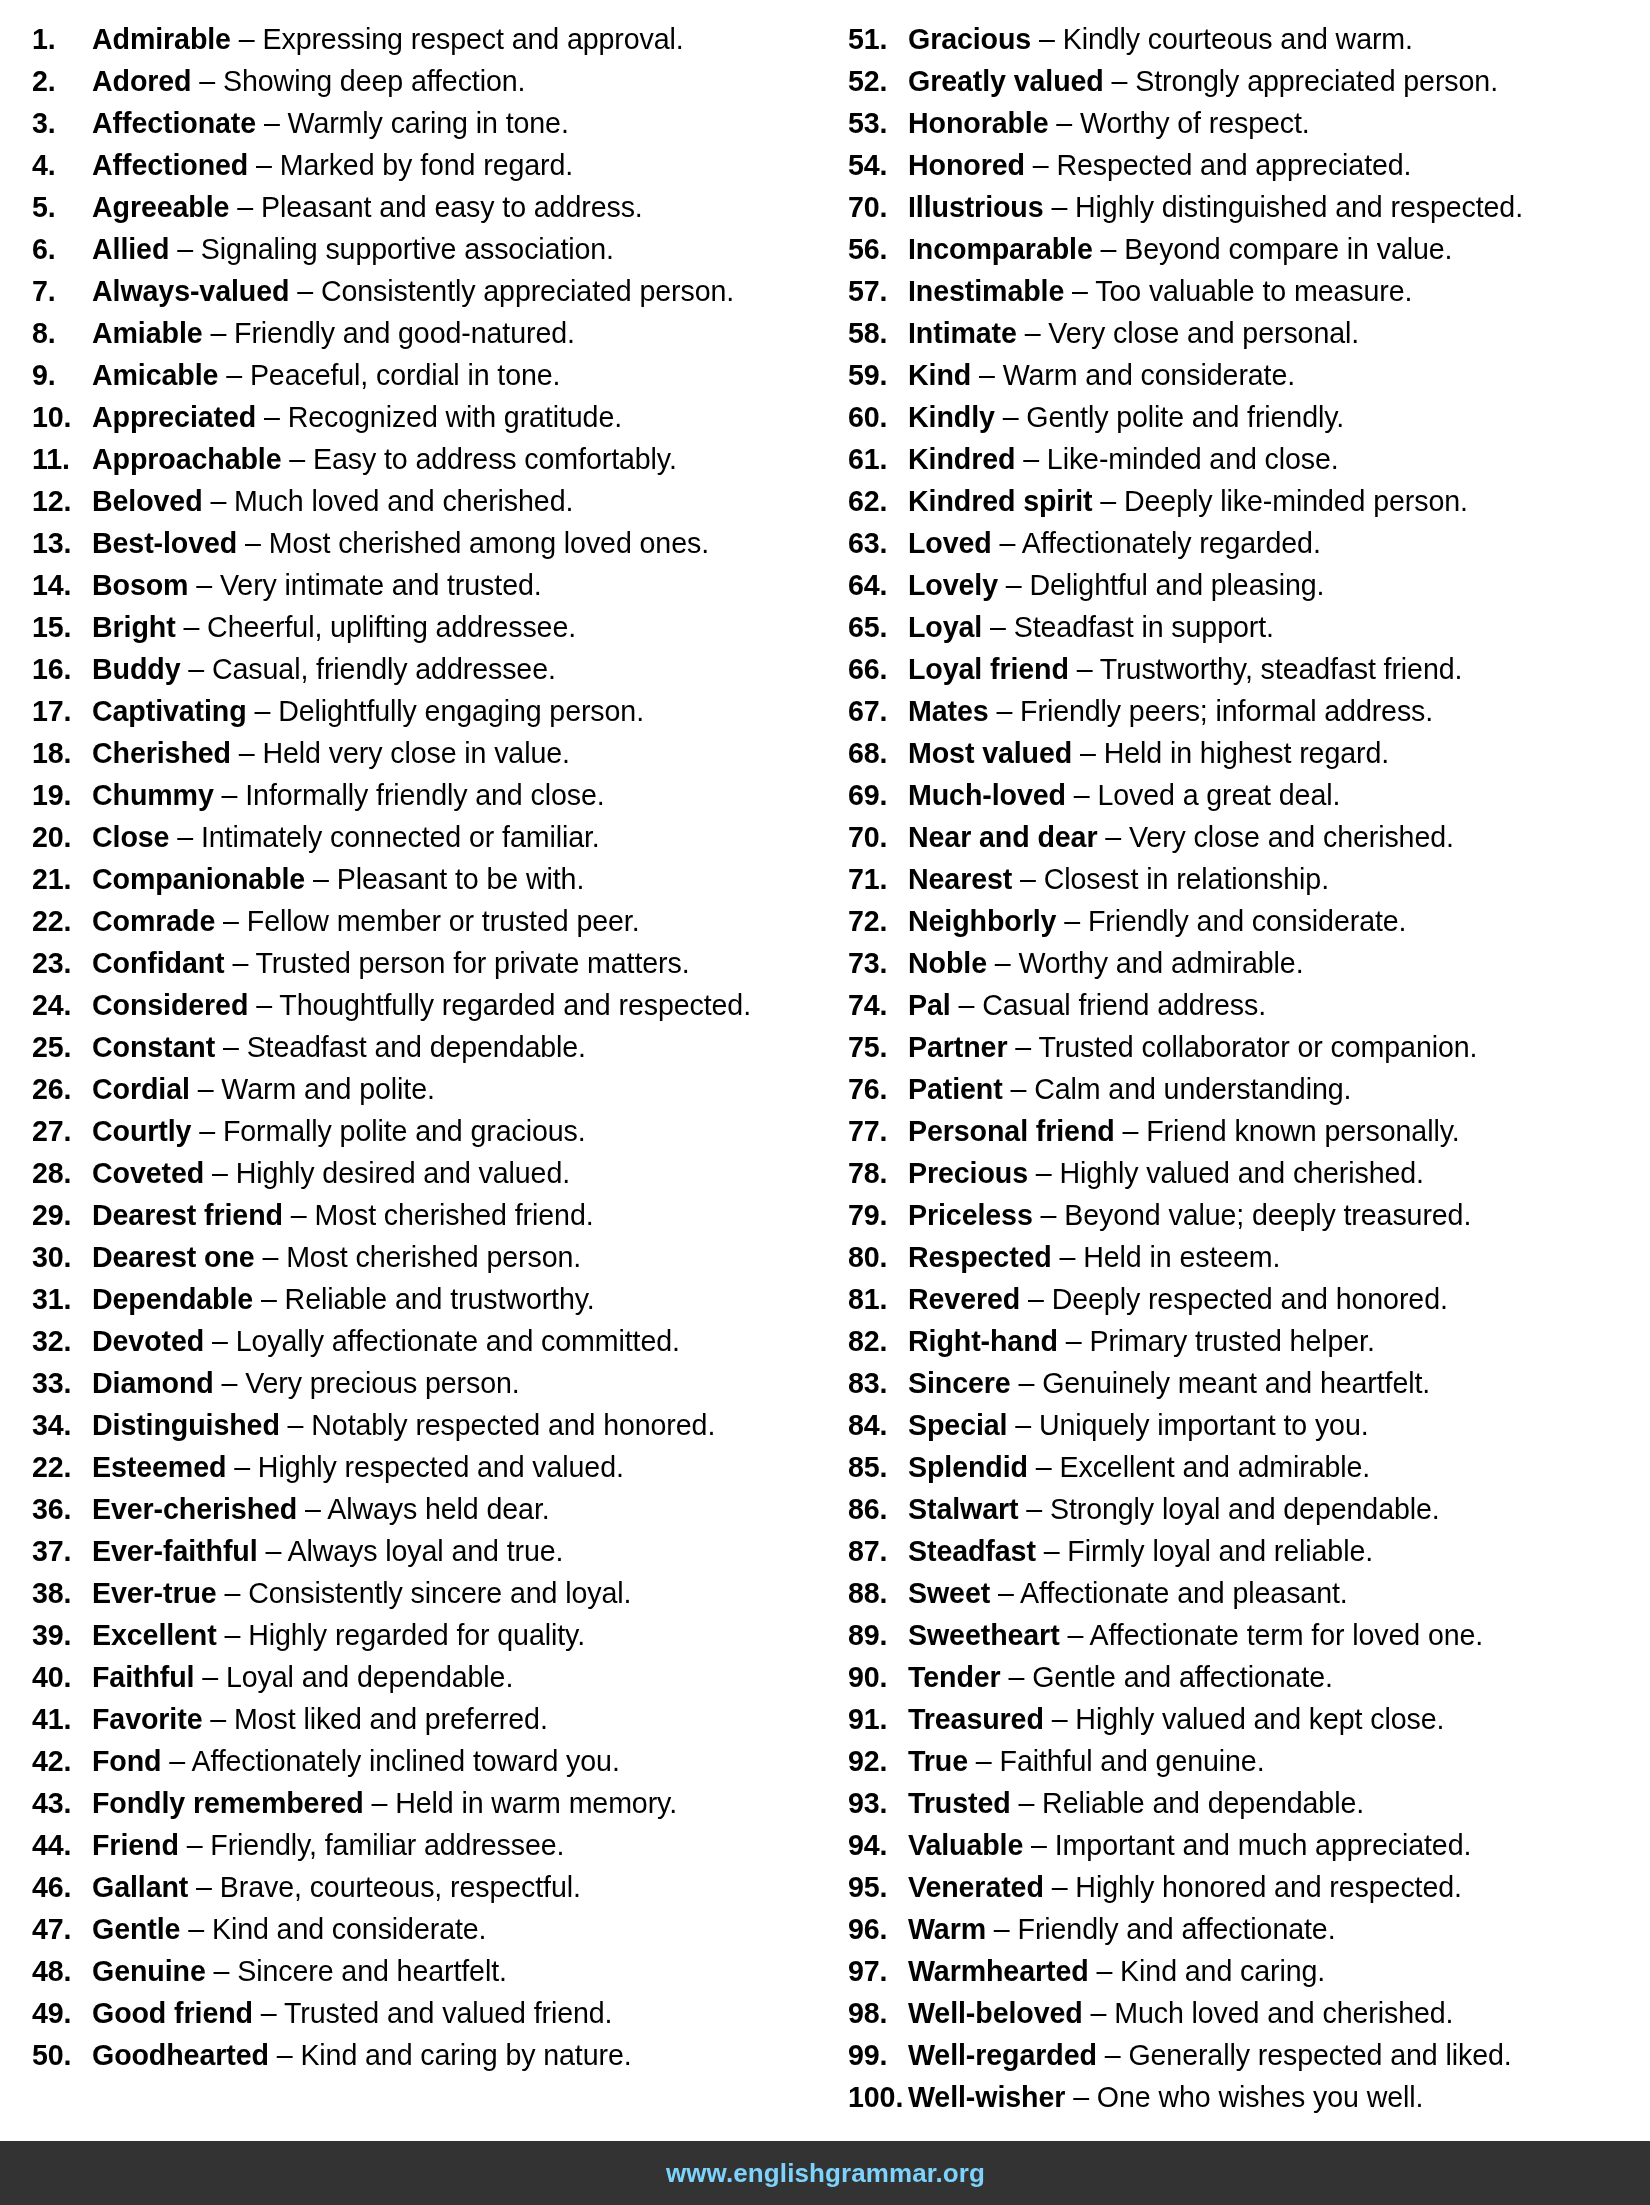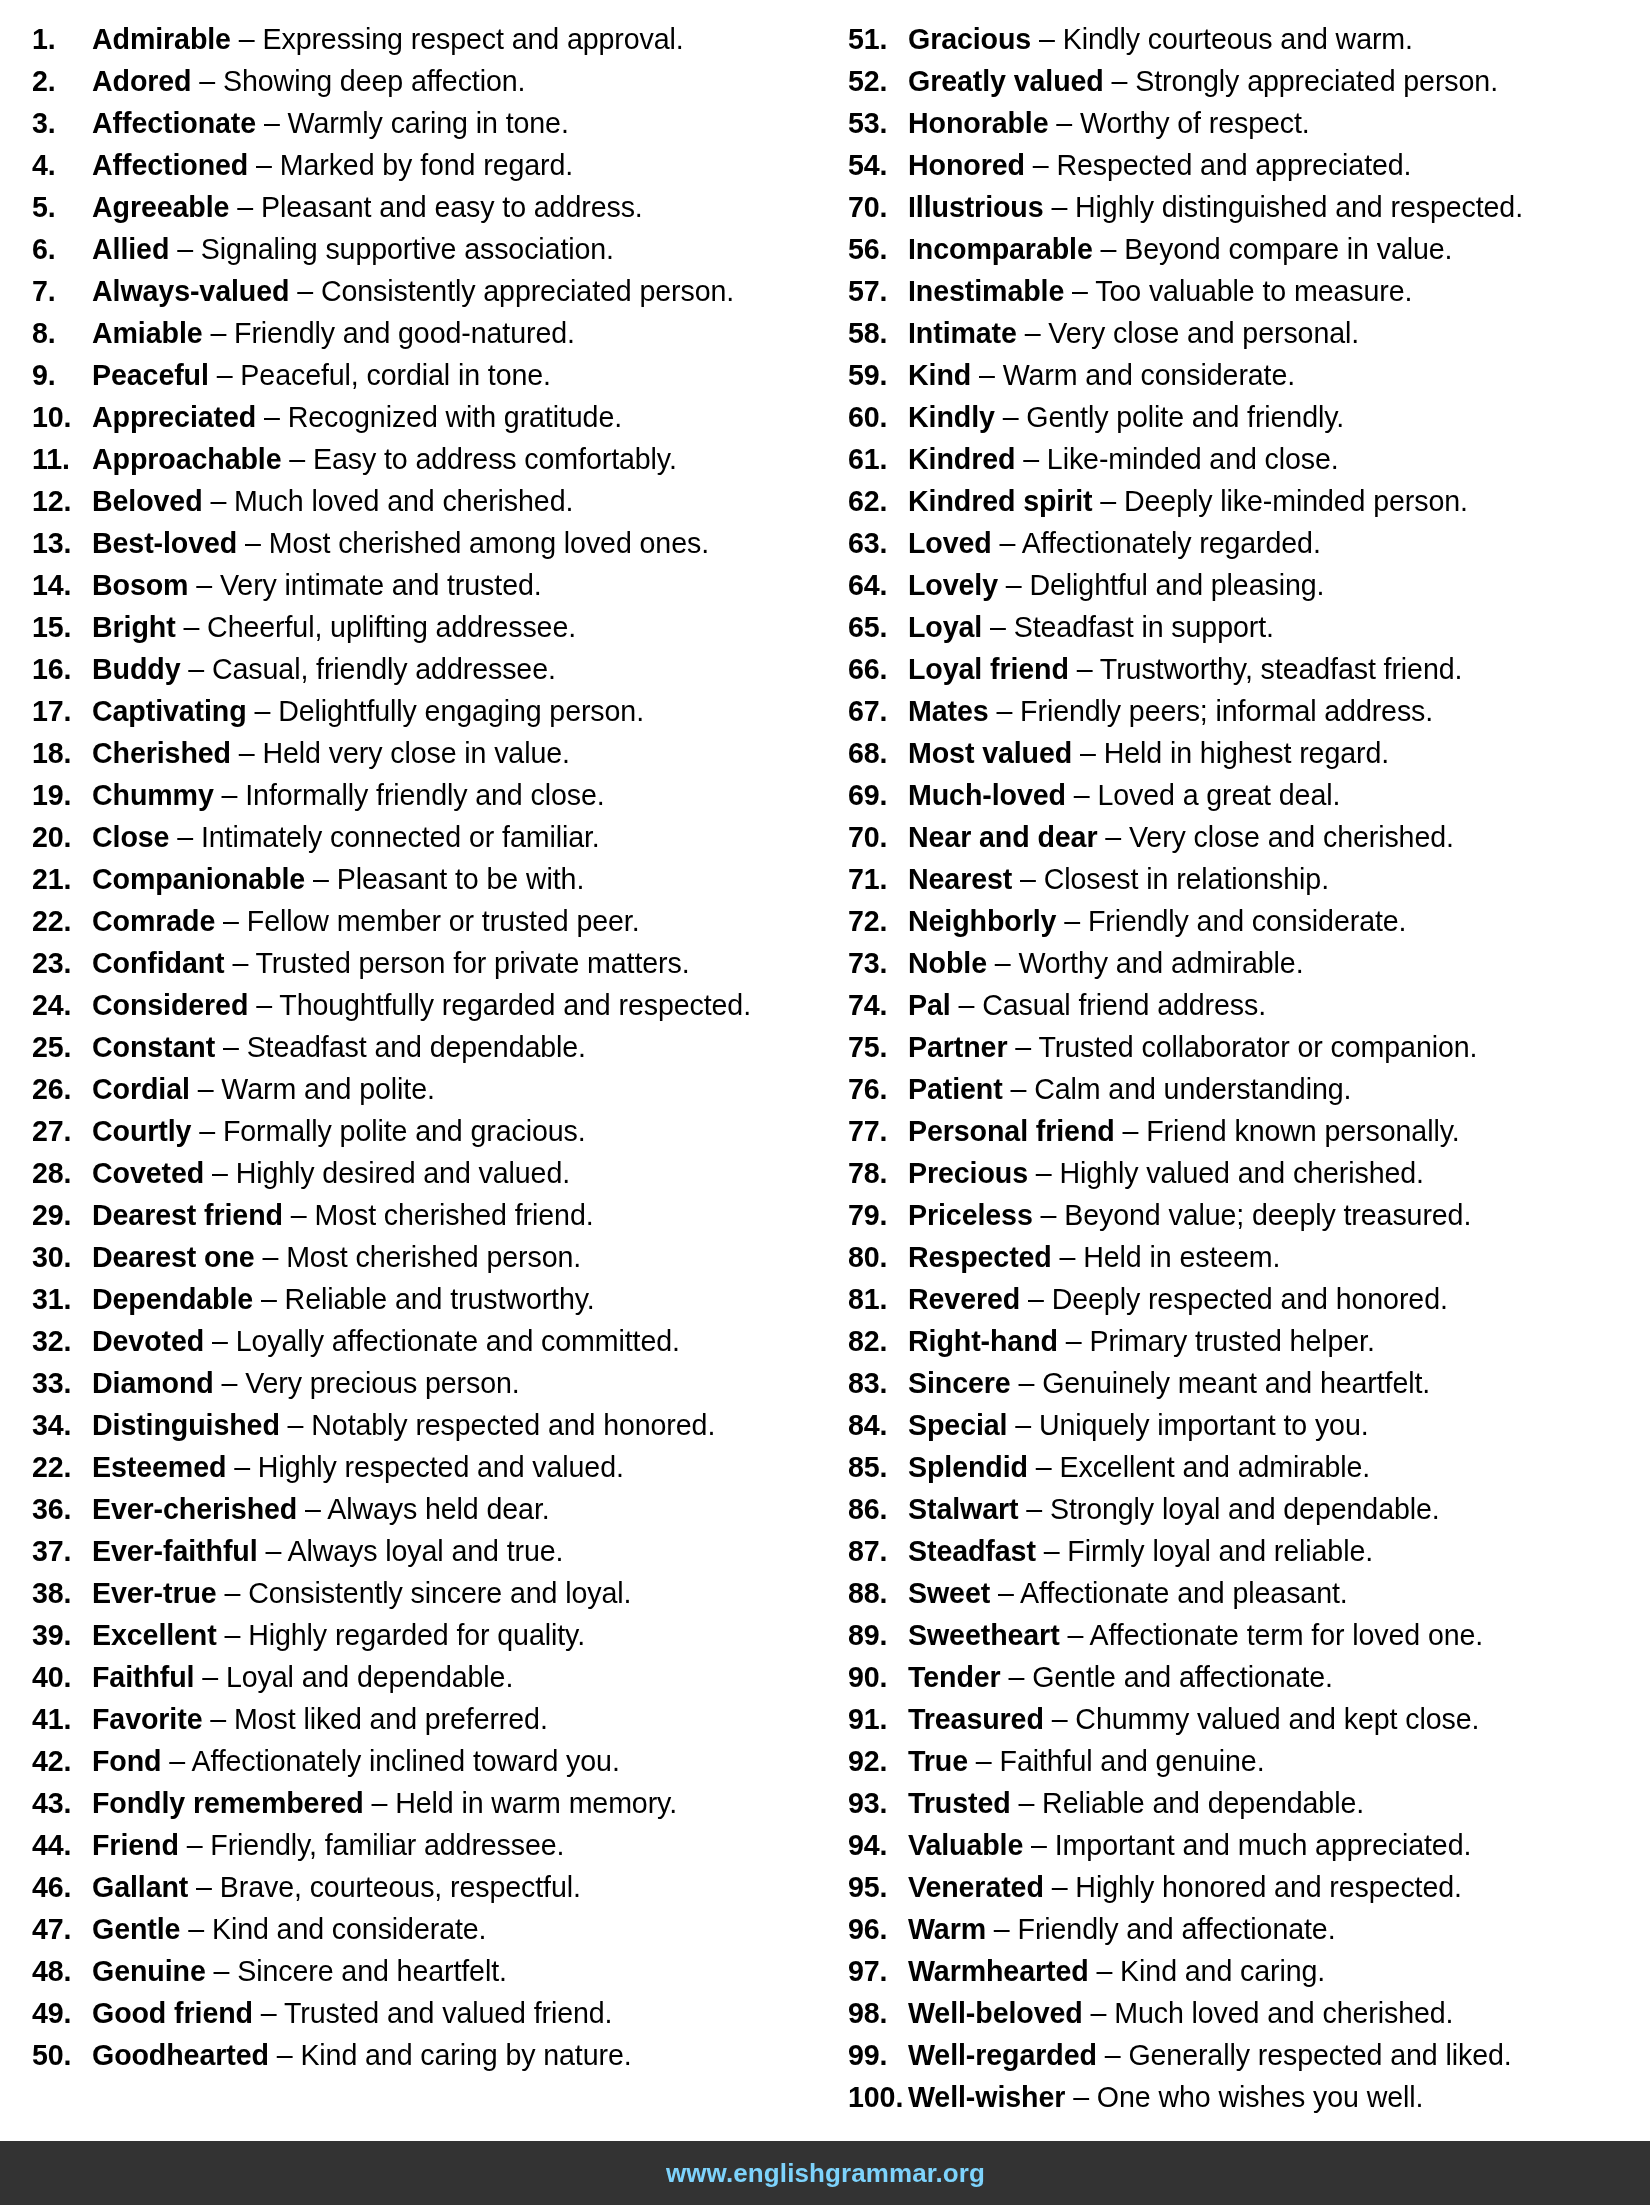--- a/index.html
+++ b/index.html
@@ -144,21 +144,21 @@
           <li class="entry">
             <span class="num">7.</span>
             <span class="body-text"><span class="term">Always-valued</span> <span class="dash">–</span> <span class="def">Consistently appreciated person.</span></span>
           </li>
           <li class="entry">
             <span class="num">8.</span>
             <span class="body-text"><span class="term">Amiable</span> <span class="dash">–</span> <span class="def">Friendly and good-natured.</span></span>
           </li>
           <li class="entry">
             <span class="num">9.</span>
-            <span class="body-text"><span class="term">Peaceful</span> <span class="dash">–</span> <span class="def">Peaceful, cordial in tone.</span></span>
+            <span class="body-text"><span class="term">Amicable</span> <span class="dash">–</span> <span class="def">Peaceful, cordial in tone.</span></span>
           </li>
           <li class="entry">
             <span class="num">10.</span>
             <span class="body-text"><span class="term">Appreciated</span> <span class="dash">–</span> <span class="def">Recognized with gratitude.</span></span>
           </li>
           <li class="entry">
             <span class="num">11.</span>
             <span class="body-text"><span class="term">Approachable</span> <span class="dash">–</span> <span class="def">Easy to address comfortably.</span></span>
           </li>
           <li class="entry">
@@ -473,21 +473,21 @@
           <li class="entry">
             <span class="num">89.</span>
             <span class="body-text"><span class="term">Sweetheart</span> <span class="dash">–</span> <span class="def">Affectionate term for loved one.</span></span>
           </li>
           <li class="entry">
             <span class="num">90.</span>
             <span class="body-text"><span class="term">Tender</span> <span class="dash">–</span> <span class="def">Gentle and affectionate.</span></span>
           </li>
           <li class="entry">
             <span class="num">91.</span>
-            <span class="body-text"><span class="term">Treasured</span> <span class="dash">–</span> <span class="def">Chummy valued and kept close.</span></span>
+            <span class="body-text"><span class="term">Treasured</span> <span class="dash">–</span> <span class="def">Highly valued and kept close.</span></span>
           </li>
           <li class="entry">
             <span class="num">92.</span>
             <span class="body-text"><span class="term">True</span> <span class="dash">–</span> <span class="def">Faithful and genuine.</span></span>
           </li>
           <li class="entry">
             <span class="num">93.</span>
             <span class="body-text"><span class="term">Trusted</span> <span class="dash">–</span> <span class="def">Reliable and dependable.</span></span>
           </li>
           <li class="entry">

